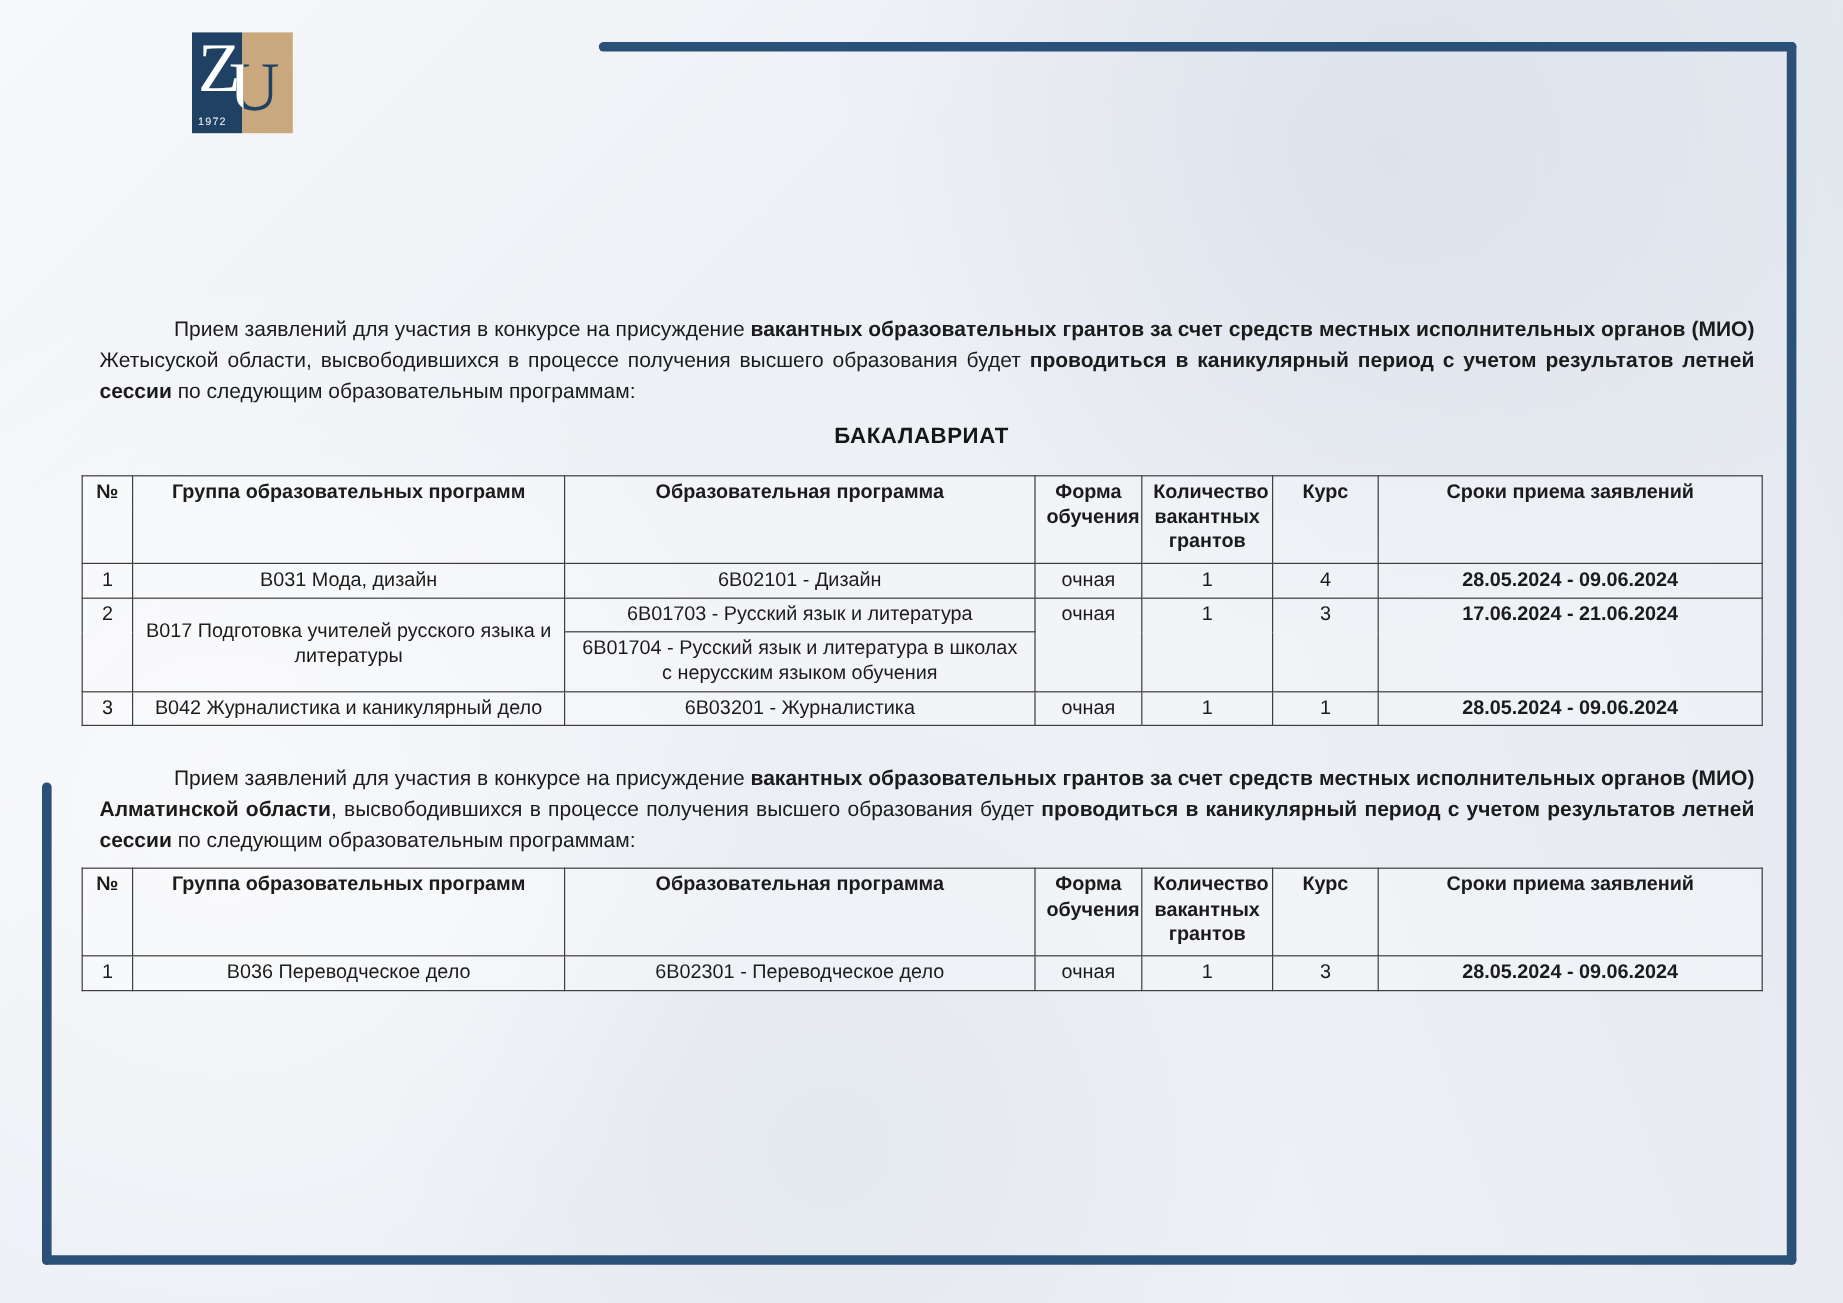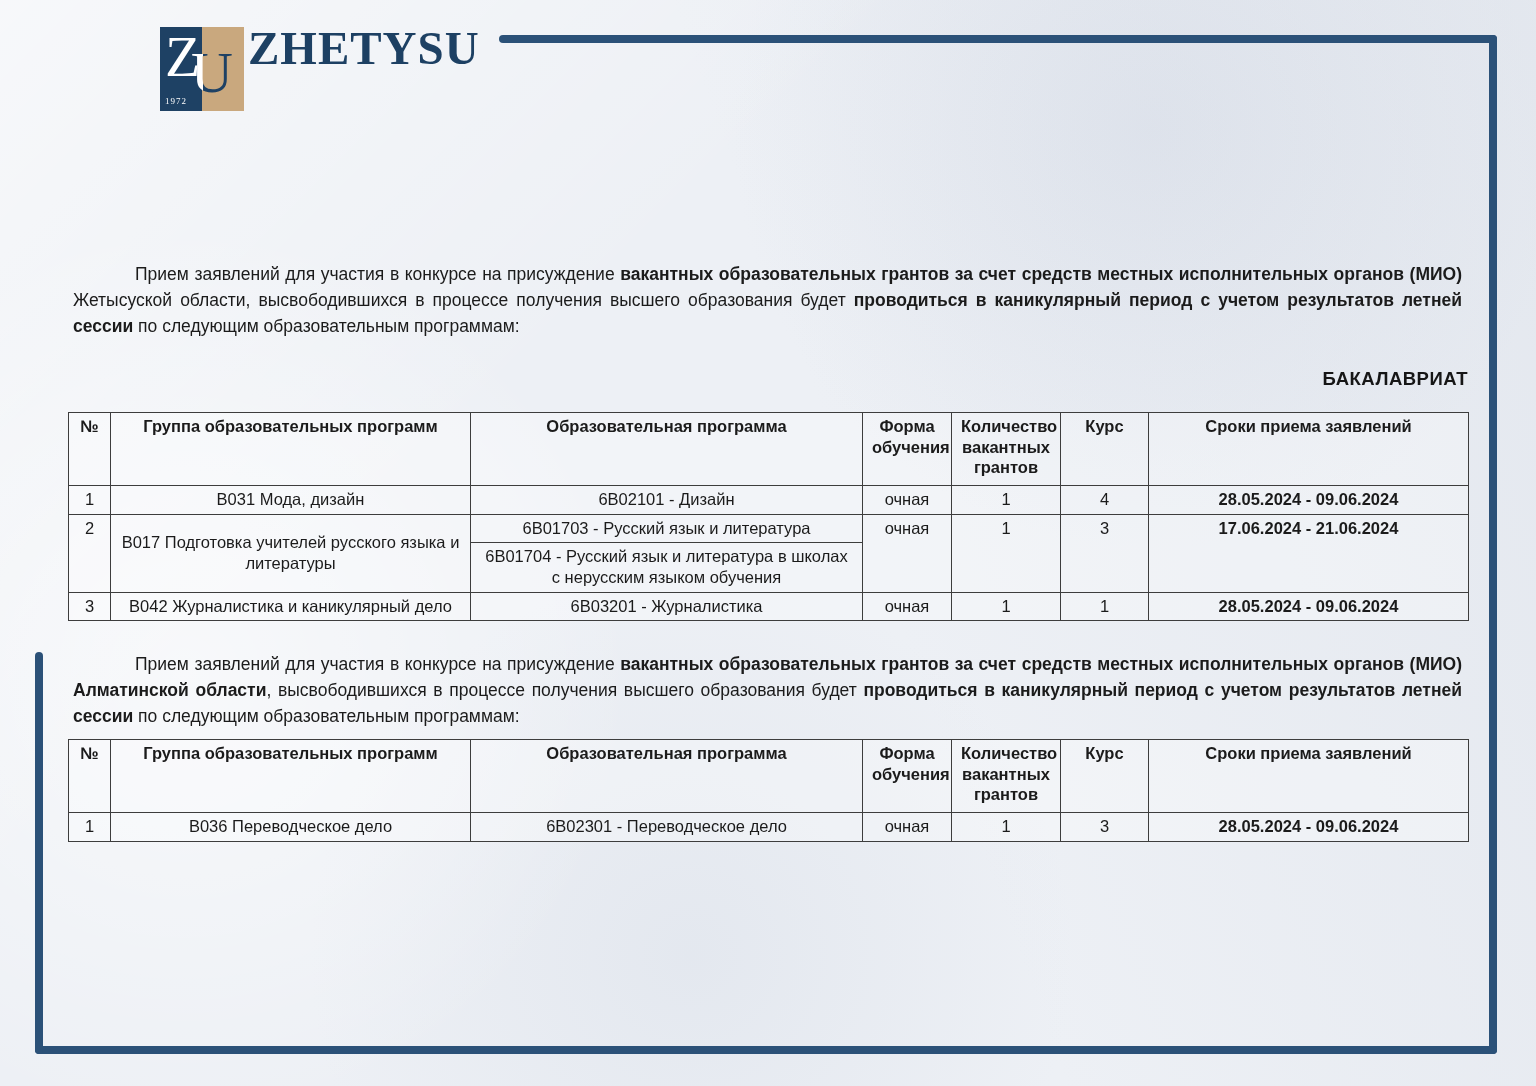--- a/index.html
+++ b/index.html
@@ -37,37 +37,37 @@
   }
   .logo-u{
     position:absolute; left:31px; top:17px; z-index:3;
     font-family:"Liberation Serif", serif; font-size:58px; line-height:1;
   }
   .logo-u.u-white{ color:#ffffff; clip-path: inset(0 calc(100% - 12px) 0 0); }
   .logo-u.u-navy{ color:#1e4164; clip-path: inset(0 0 0 12px); }
   .logo-year{
     position:absolute; left:5px; bottom:5px; z-index:4;
     font-size:9px; color:#ffffff; letter-spacing:1px;
-    font-family:Liberation Serif, serif;
+    font-family:Liberation Sans, sans-serif;
   }
   .logo-wordmark{ position:absolute; left:88px; top:-2px; width:260px; color:#1d4063;
     font-family:"Liberation Serif", serif; }
   .logo-name-top{ font-size:47px; line-height:1.0; letter-spacing:1px; font-weight:600; }
   .logo-name-bottom{ font-size:35px; line-height:1.05; letter-spacing:0.5px; font-weight:600; }
 
   
   .content{ position:absolute; left:68px; top:255px; width:1400px; }
   .para{
     font-size:17.5px; line-height:26px; text-align:justify; text-indent:62px;
-    margin-left:5px; margin-right:6px; color:#1b1b1b;
+    margin-left:15px; margin-right:6px; color:#1b1b1b;
   }
   .para b{ font-weight:bold; }
   .para-1{ margin-top:6px; }
   .section-title{
-    margin-top:29px; text-align:right; font-weight:bold;
+    margin-top:13px; text-align:center; font-weight:bold;
     font-size:18.5px; letter-spacing:0.5px; color:#161616;
   }
   .para-2{ margin-top:30px; }
   .para-footer{ margin-top:24px; font-weight:bold; }
 
   table.grants{
     border-collapse:collapse; width:1400px; table-layout:fixed;
     background:rgba(255,255,255,0.30);
   }
   table.t1{ margin-top:22px; }
@@ -105,21 +105,20 @@
   <div class="logo">
     <div class="logo-square">
       <div class="half-navy"></div>
       <div class="half-tan"></div>
       <span class="logo-z">Z</span>
       <span class="logo-u u-white">U</span>
       <span class="logo-u u-navy">U</span>
       <span class="logo-year">1972</span>
     </div>
     <div class="logo-wordmark">
-      <div class="logo-name-top">ZHETYSU</div>
     </div>
   </div>
 
   <div class="content">
 
     <p class="para para-1"><span>Прием заявлений для участия в конкурсе на присуждение </span><b>вакантных образовательных грантов за счет средств местных исполнительных органов (МИО)</b><span> Жетысуской области, высвободившихся в процессе получения высшего образования будет </span><b>проводиться в каникулярный период с учетом результатов летней сессии</b><span> по следующим образовательным программам:</span></p>
 
     <div class="section-title">БАКАЛАВРИАТ</div>
 
     <table class="grants t1">

